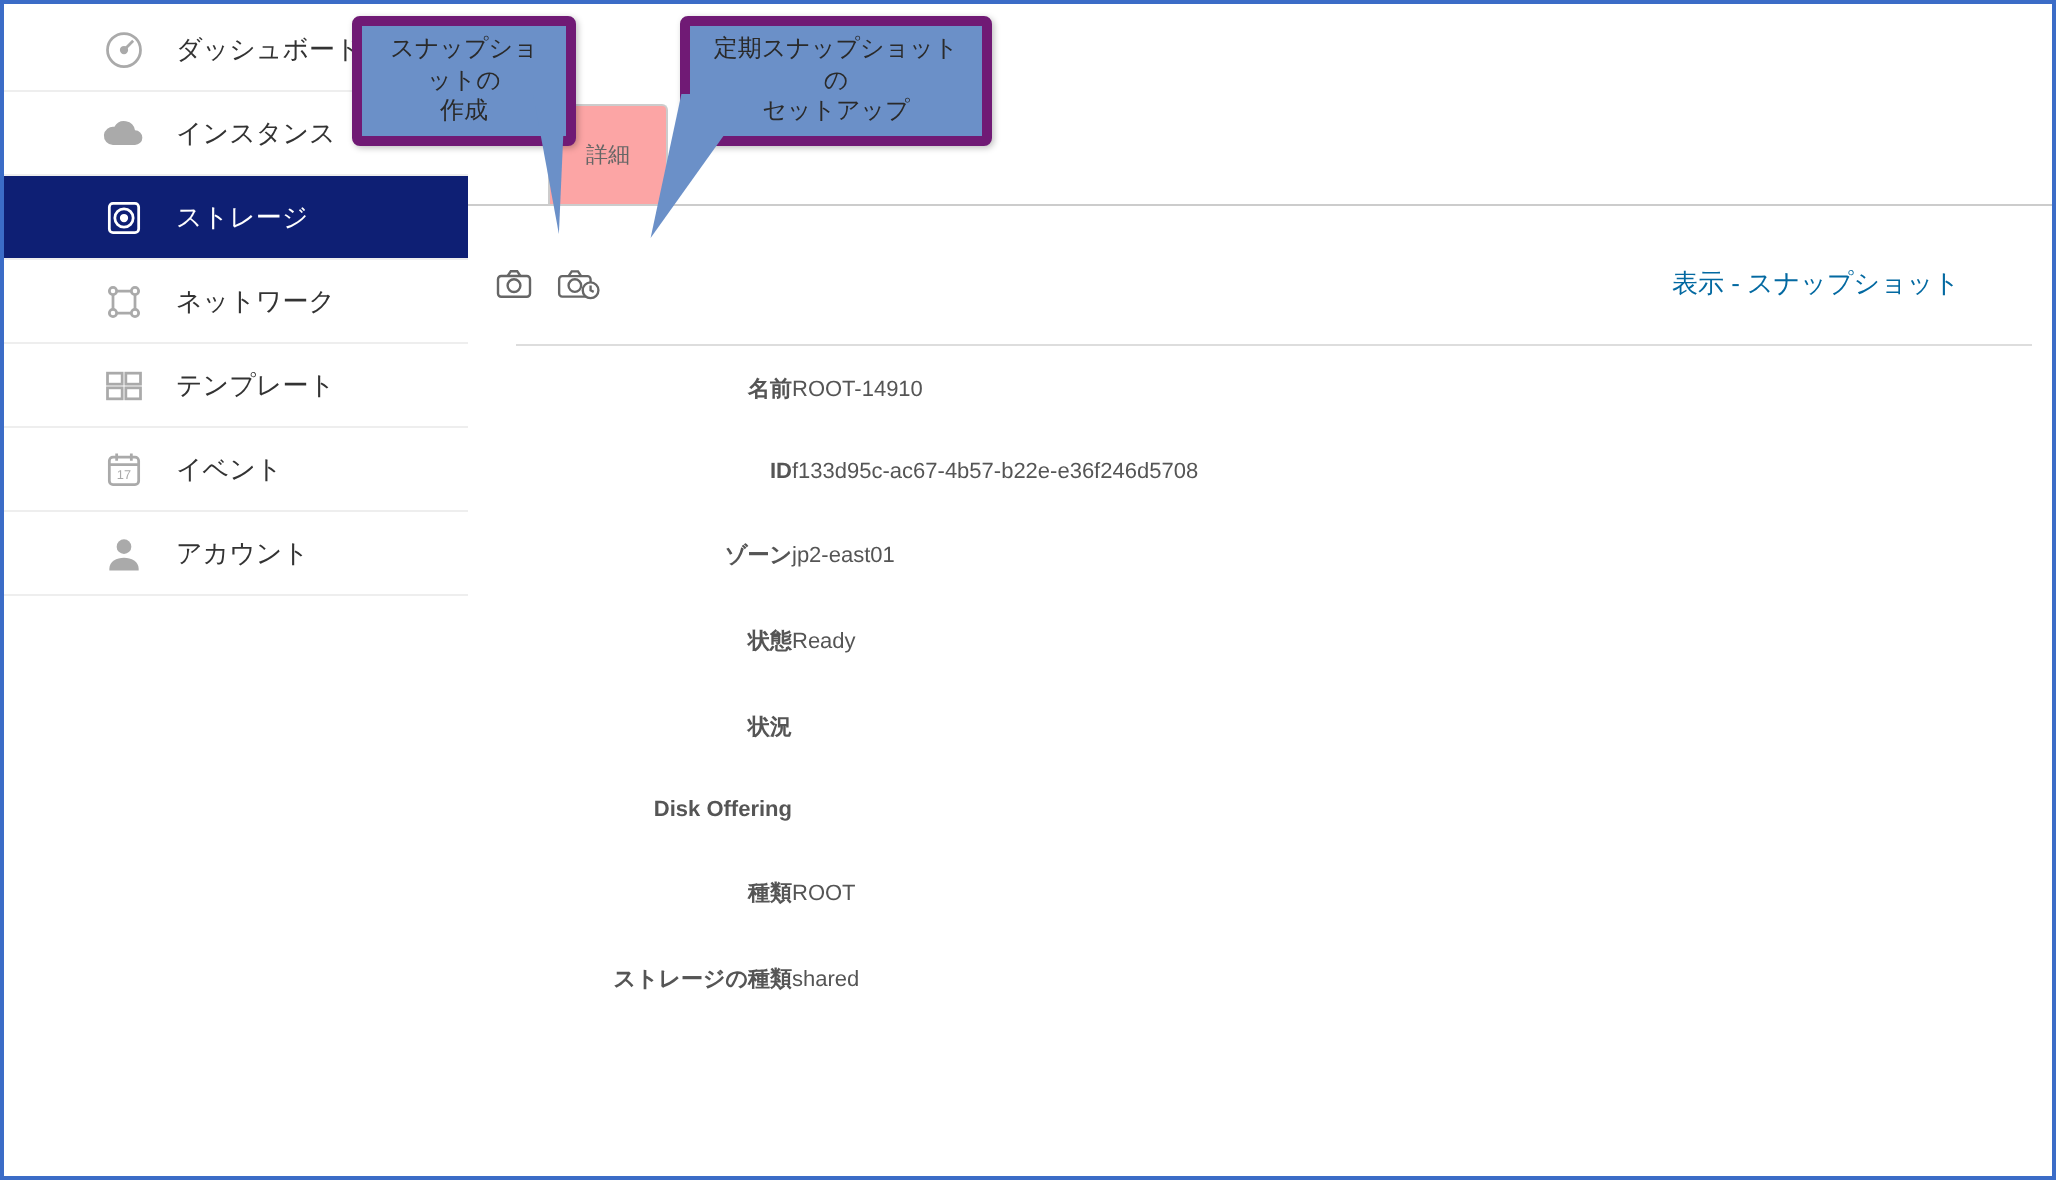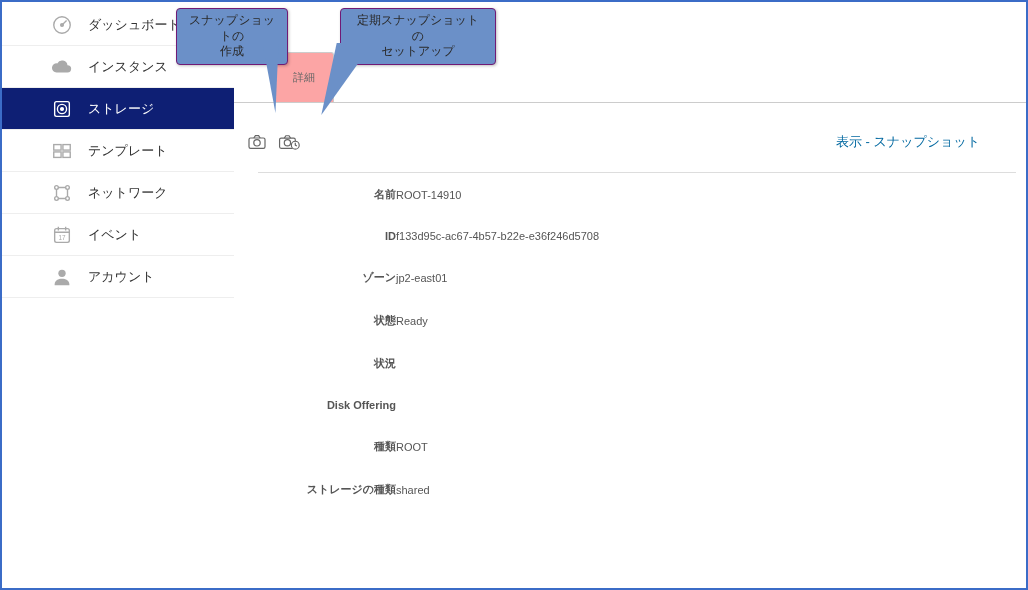--- a/index.html
+++ b/index.html
@@ -136,21 +136,21 @@
   }
   .kv-val {
     font-size: 11px;
     color: #555;
   }
 
   
   .callout {
     position: absolute;
     background: #6b90c8;
-    border: 1px solid #701a75;
+    border: 5px solid #701a75;
     color: #2a2a2a;
     font-size: 12px;
     text-align: center;
     border-radius: 4px;
     padding: 4px 10px;
     line-height: 1.3;
     box-shadow: 1px 1px 3px rgba(0,0,0,.25);
     z-index: 5;
   }
   .callout .tail {
@@ -221,39 +221,39 @@
             <rect x="4" y="4" width="16" height="16" rx="2"></rect>
             <circle cx="12" cy="12" r="5"></circle>
             <circle cx="12" cy="12" r="1.5" fill="currentColor"></circle>
           </svg>
       </span>
       <span class="label">ストレージ</span>
     </div>
     <div class="side-item">
       <span class="icon-wrap">
         <svg width="22" height="22" viewBox="0 0 24 24" fill="none" stroke="currentColor" stroke-width="1.5">
-            <rect x="3" y="5" width="8" height="6"></rect>
-            <rect x="13" y="5" width="8" height="6"></rect>
-            <rect x="3" y="13" width="8" height="6"></rect>
-            <rect x="13" y="13" width="8" height="6"></rect>
-          </svg>
-      </span>
-      <span class="label">テンプレート</span>
-    </div>
-    <div class="side-item">
-      <span class="icon-wrap">
-        <svg width="22" height="22" viewBox="0 0 24 24" fill="none" stroke="currentColor" stroke-width="1.5">
             <circle cx="6" cy="6" r="2"></circle>
             <circle cx="18" cy="6" r="2"></circle>
             <circle cx="6" cy="18" r="2"></circle>
             <circle cx="18" cy="18" r="2"></circle>
             <path d="M6 8v8M18 8v8M8 6h8M8 18h8"></path>
           </svg>
       </span>
       <span class="label">ネットワーク</span>
+    </div>
+    <div class="side-item">
+      <span class="icon-wrap">
+        <svg width="22" height="22" viewBox="0 0 24 24" fill="none" stroke="currentColor" stroke-width="1.5">
+            <rect x="3" y="5" width="8" height="6"></rect>
+            <rect x="13" y="5" width="8" height="6"></rect>
+            <rect x="3" y="13" width="8" height="6"></rect>
+            <rect x="13" y="13" width="8" height="6"></rect>
+          </svg>
+      </span>
+      <span class="label">テンプレート</span>
     </div>
     <div class="side-item">
       <span class="icon-wrap">
         <svg width="22" height="22" viewBox="0 0 24 24" fill="none" stroke="currentColor" stroke-width="1.5">
             <rect x="4" y="5" width="16" height="15" rx="2"></rect>
             <path d="M4 9h16M8 3v4M16 3v4"></path>
             <text x="12" y="17" font-size="7" text-anchor="middle" fill="currentColor" stroke="none">17</text>
           </svg>
       </span>
       <span class="label">イベント</span>

